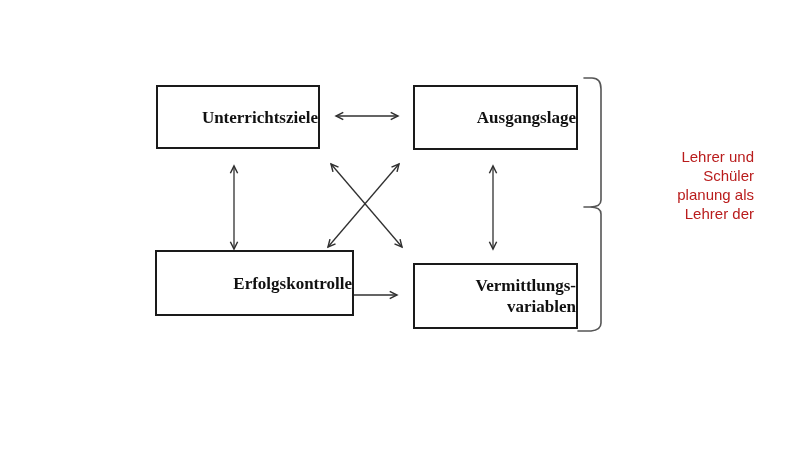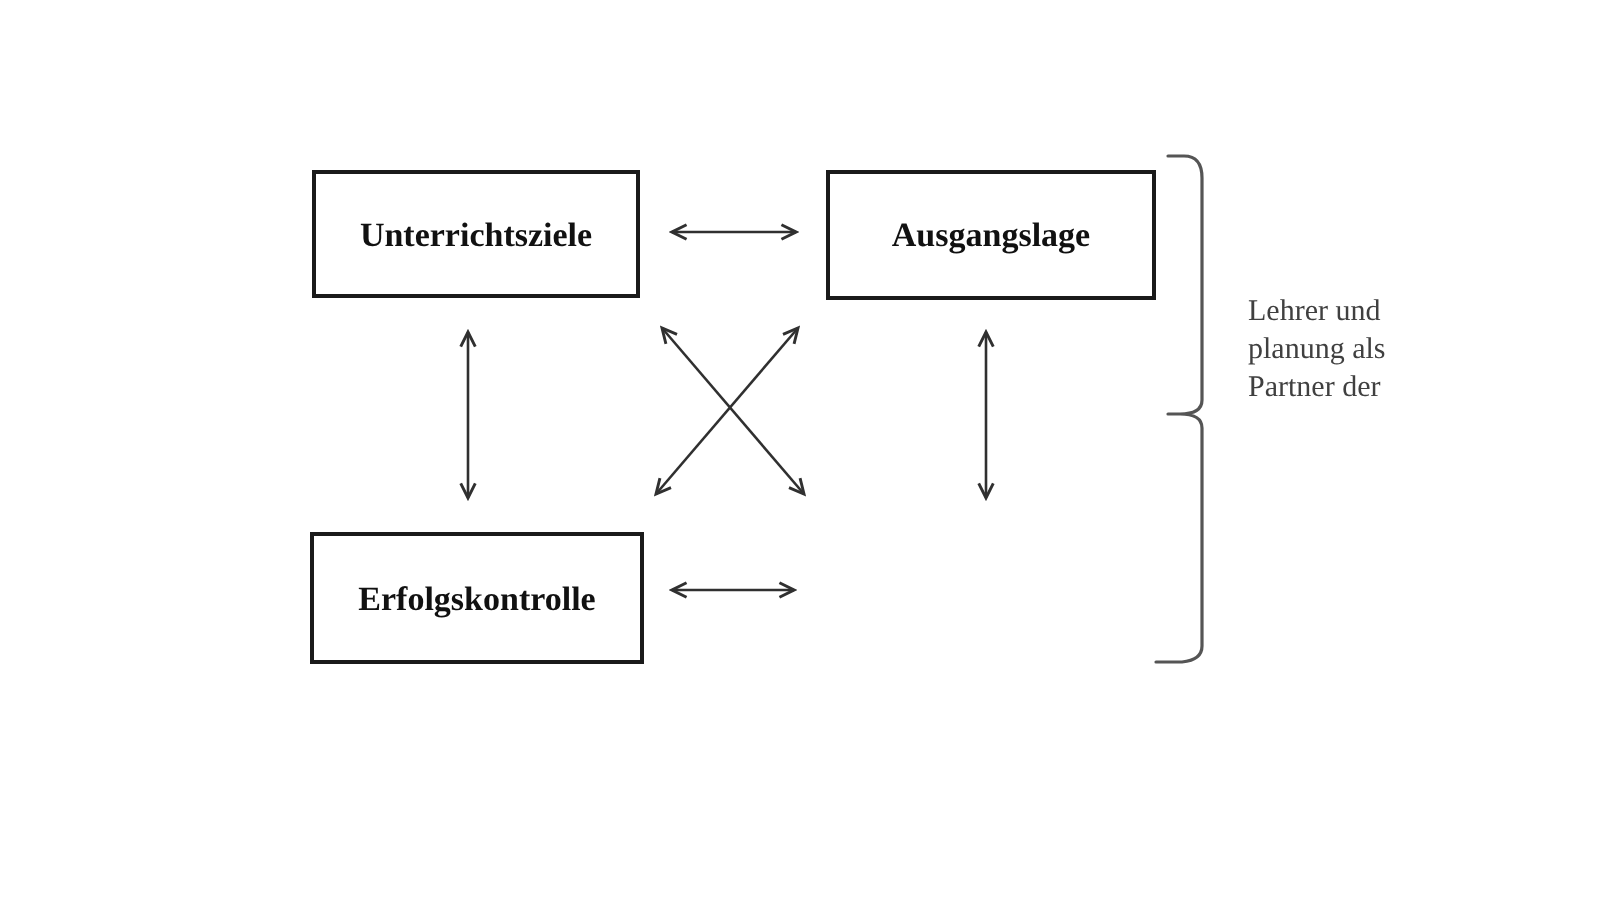--- a/index.html
+++ b/index.html
@@ -23,43 +23,43 @@
     height: 449px;
     pointer-events: none;
   }
   .dbox {
     position: absolute;
     box-sizing: border-box;
     border: 2px solid #1a1a1a;
     background: #ffffff;
     display: flex;
     flex-direction: column;
-    align-items: center;
+    align-items: flex-end;
     justify-content: center;
     text-align: center;
     font-family: "Liberation Serif", serif;
     font-weight: bold;
     font-size: 17px;
     line-height: 21px;
     color: #111111;
   }
   .box-top-left     { left: 156px; top:  85px; width: 164px; height: 64px; }
   .box-top-right    { left: 413px; top:  85px; width: 165px; height: 65px; }
-  .box-bottom-left  { left: 155px; top: 266px; width: 167px; height: 66px; }
+  .box-bottom-left  { left: 155px; top: 250px; width: 199px; height: 66px; }
   .box-bottom-right { left: 413px; top: 263px; width: 165px; height: 66px; }
   .annotation {
     position: absolute;
     left: 624px;
     top: 147px;
     width: 130px;
-    font-family: Liberation Serif, serif;
+    font-family: Liberation Sans, sans-serif;
     font-size: 15px;
     line-height: 19px;
-    color: #404040;
-    text-align: left;
+    color: #b91c1c;
+    text-align: right;
   }
 </style>
 </head>
 <body>
 
 <div class="canvas">
 
   <svg class="arrows-layer" width="800" height="449" viewBox="0 0 800 449" xmlns="http://www.w3.org/2000/svg">
     <defs>
       <marker id="ah" viewBox="0 0 10 10" refX="8.5" refY="5" markerWidth="8" markerHeight="8" orient="auto-start-reverse">
@@ -94,20 +94,25 @@
   </div>
 
   <div class="dbox box-top-right">
     <span>Ausgangslage</span>
   </div>
 
   <div class="dbox box-bottom-left">
     <span>Erfolgskontrolle</span>
   </div>
 
+  <div class="dbox box-bottom-right">
+    <span>Vermittlungs-</span>
+    <span>variablen</span>
+  </div>
 
   <div class="annotation">
     <div>Lehrer und</div>
+    <div>Schüler</div>
     <div>planung als</div>
-    <div>Partner der</div>
+    <div>Lehrer der</div>
   </div>
 
 </div>
 
 </body></html>

